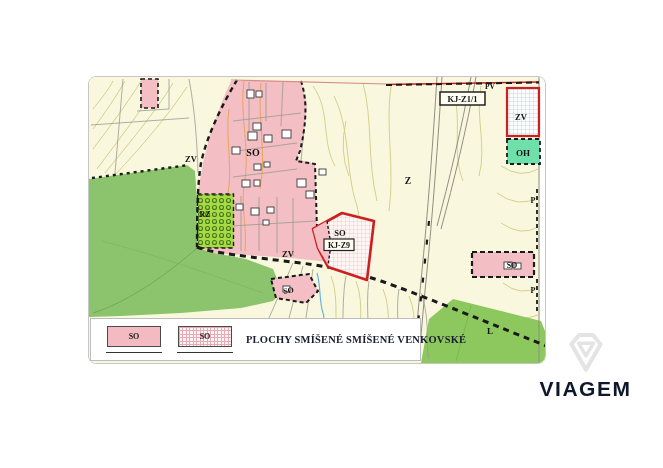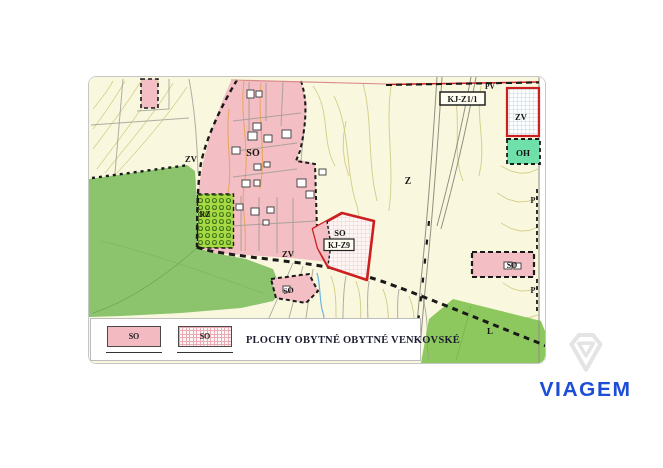--- a/index.html
+++ b/index.html
@@ -18,21 +18,21 @@
       font:bold 8px "Liberation Serif",serif;color:#222;}
   .sw.solid{background:#f4bac1;}
   .sw.hatch{background-color:#fdf5f5;
     background-image:repeating-linear-gradient(to right,#e9aab4 0 1px,transparent 1px 3.5px),
                      repeating-linear-gradient(to bottom,#e9aab4 0 1px,transparent 1px 3.5px);}
   .sw-line{width:56px;border-top:1.5px solid #333;margin-top:5px;}
   .legend-title{margin-left:13px;font:bold 10.5px "Liberation Serif",serif;
     color:#1c1c30;letter-spacing:.2px;white-space:nowrap;}
   .watermark{position:absolute;left:528px;top:330px;width:115px;height:74px;z-index:2;
     display:flex;flex-direction:column;align-items:center;}
-  .wm-text{font:bold 21px "Liberation Sans",sans-serif;color:#1d4ed8;
+  .wm-text{font:bold 21px "Liberation Sans",sans-serif;color:#0f172a;
     letter-spacing:1.5px;margin-top:1px;}
 </style>
 </head>
 <body>
 
 <div class="map-card">
 <svg width="456" height="286" viewBox="88 76 456 286" xmlns="http://www.w3.org/2000/svg">
   <defs>
     <pattern id="rzdots" width="7" height="7" patternUnits="userSpaceOnUse">
       <rect width="7" height="7" fill="#a9d943"></rect>
@@ -222,21 +222,21 @@
 
 <div class="legend">
   <div class="sw-block">
     <div class="sw solid">SO</div>
     <div class="sw-line"></div>
   </div>
   <div class="sw-block">
     <div class="sw hatch">SO</div>
     <div class="sw-line"></div>
   </div>
-  <div class="legend-title">PLOCHY OBYTNÉ OBYTNÉ VENKOVSKÉ</div>
+  <div class="legend-title">PLOCHY SMÍŠENÉ SMÍŠENÉ VENKOVSKÉ</div>
 </div>
 
 <div class="watermark">
   <svg width="58" height="46" viewBox="0 0 100 78">
     <path d="M25,24 L38,8 L62,8 L75,24 L50,68 Z" fill="none" stroke="#e4e4e4" stroke-width="7" stroke-linejoin="round"></path>
     <path d="M37,22 L50,44 L63,22 Z" fill="none" stroke="#e4e4e4" stroke-width="6" stroke-linejoin="round"></path>
   </svg>
   <div class="wm-text">VIAGEM</div>
 </div>
 

